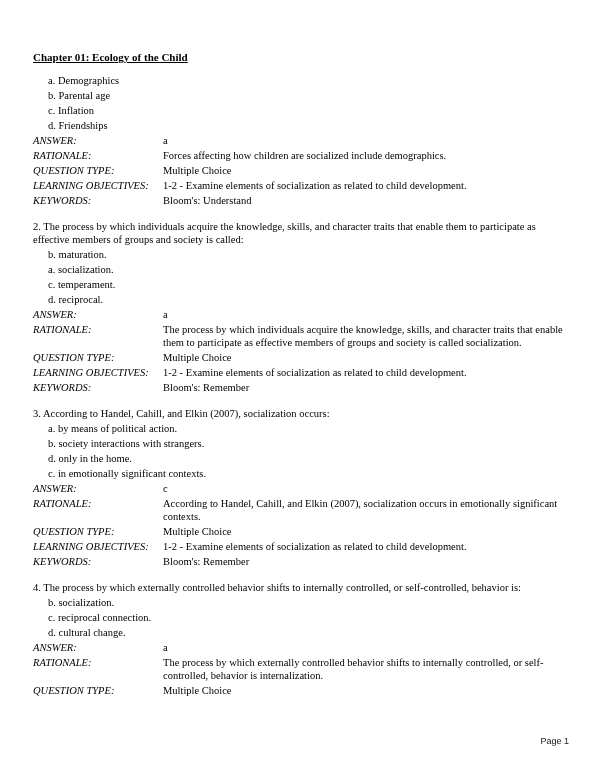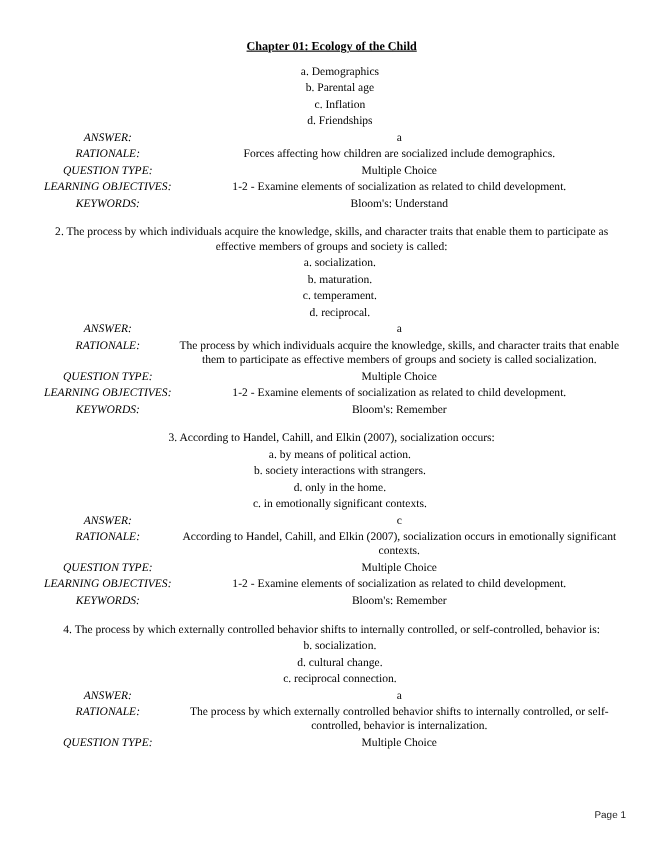--- a/index.html
+++ b/index.html
@@ -7,23 +7,22 @@
     width: 600px;
     height: 776px;
     background: #ffffff;
     color: #000000;
     font-family: "Liberation Serif", serif;
     font-size: 10.5px;
     position: relative;
     overflow: hidden;
   }
   .page {
-    padding: 36px 30px 0 33px;
+    padding: 51px 30px 0 33px;
     box-sizing: border-box;
-    text-align: center;
   }
   .doc-title {
     font-weight: bold;
     text-decoration: underline;
     font-size: 11px;
     line-height: 13px;
     margin: 0 0 10px 0;
   }
   .question { margin: 0 0 13px 0; }
   .q-text {
@@ -89,22 +88,22 @@
       <span class="meta-value">1-2 - Examine elements of socialization as related to child development.</span>
     </div>
     <div class="meta-row">
       <span class="meta-label">KEYWORDS:</span>
       <span class="meta-value">Bloom's: Understand</span>
     </div>
   </div>
 
   <div class="question">
     <p class="q-text"><span>2.</span> <span>The process by which individuals acquire the knowledge, skills, and character traits that enable them to participate as effective members of groups and society is called:</span></p>
+    <div class="option">b. maturation.</div>
     <div class="option">a. socialization.</div>
-    <div class="option">b. maturation.</div>
     <div class="option">c. temperament.</div>
     <div class="option">d. reciprocal.</div>
     <div class="meta-row">
       <span class="meta-label">ANSWER:</span>
       <span class="meta-value">a</span>
     </div>
     <div class="meta-row">
       <span class="meta-label">RATIONALE:</span>
       <span class="meta-value">The process by which individuals acquire the knowledge, skills, and character traits that enable them to participate as effective members of groups and society is called socialization.</span>
     </div>
@@ -146,22 +145,22 @@
     </div>
     <div class="meta-row">
       <span class="meta-label">KEYWORDS:</span>
       <span class="meta-value">Bloom's: Remember</span>
     </div>
   </div>
 
   <div class="question">
     <p class="q-text"><span>4.</span> <span>The process by which externally controlled behavior shifts to internally controlled, or self-controlled, behavior is:</span></p>
     <div class="option">b. socialization.</div>
+    <div class="option">c. reciprocal connection.</div>
     <div class="option">d. cultural change.</div>
-    <div class="option">c. reciprocal connection.</div>
     <div class="meta-row">
       <span class="meta-label">ANSWER:</span>
       <span class="meta-value">a</span>
     </div>
     <div class="meta-row">
       <span class="meta-label">RATIONALE:</span>
       <span class="meta-value">The process by which externally controlled behavior shifts to internally controlled, or self-controlled, behavior is internalization.</span>
     </div>
     <div class="meta-row">
       <span class="meta-label">QUESTION TYPE:</span>

